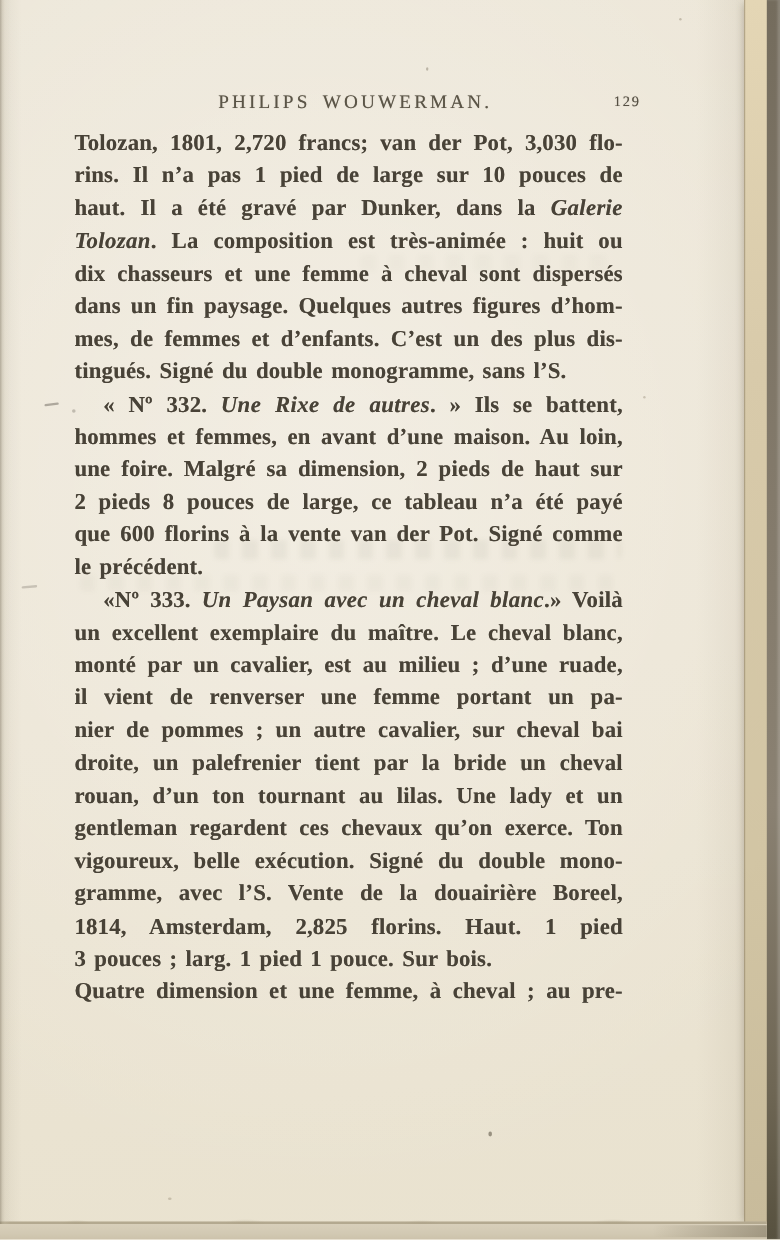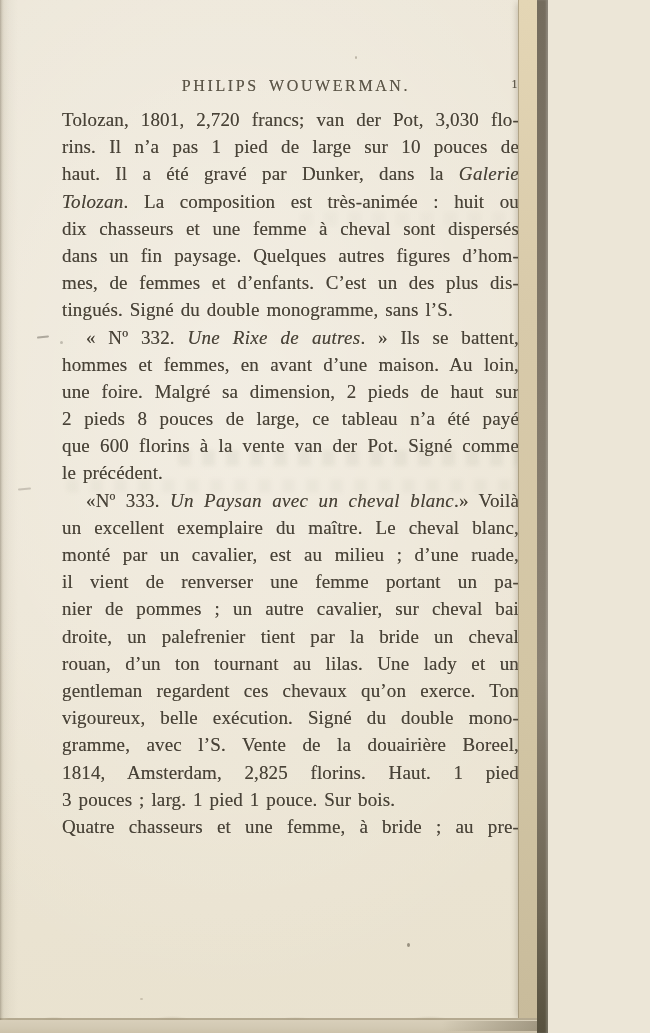--- a/index.html
+++ b/index.html
@@ -4,21 +4,21 @@
 <style>
   html, body { margin: 0; padding: 0; }
   body {
     width: 650px; height: 1033px;
     font-family: "Liberation Serif", "DejaVu Serif", serif;
     overflow: hidden;
     background: #ece6d7;
   }
   #book-page {
     position: relative;
-    width: 548px; height: 1033px;
+    width: 650px; height: 1033px;
     background:
       radial-gradient(130% 95% at 42% 38%, rgba(255,255,255,0.30), rgba(255,255,255,0) 62%),
       linear-gradient(to right, rgba(118,108,88,0.10) 0, rgba(118,108,88,0) 18px, rgba(118,108,88,0) 580px, rgba(140,126,100,0.10) 618px),
       linear-gradient(173deg, #EDE7D9 0%, #ECE5D5 55%, #E9E2CF 100%);
     overflow: hidden;
   }
 
   
   .edge-right-tan {
     position: absolute; top: 0; bottom: 12px; right: 10px; width: 19px;
@@ -70,20 +70,21 @@
     text-shadow: 0 0 0.6px rgba(86,80,68,0.6);
   }
 
   
   .text-block {
     position: absolute; left: 62px; top: 106px; width: 457px;
     font-size: 19px;
     color: #4842370;
     color: #484237;
     text-shadow: 0 0 0.55px rgba(72,66,55,0.55);
+    font-weight: bold;
   }
   .line {
     height: 27.2px; line-height: 27.2px;
     text-align: justify;
     text-align-last: justify;
     -moz-text-align-last: justify;
     text-justify: inter-word;
     letter-spacing: 0.15px;
     white-space: normal;
     overflow: visible;
@@ -144,21 +145,21 @@
       <div class="line">monté par un cavalier, est au milieu ; d’une ruade,</div>
       <div class="line">il vient de renverser une femme portant un pa-</div>
       <div class="line">nier de pommes ; un autre cavalier, sur cheval bai</div>
       <div class="line">droite, un palefrenier tient par la bride un cheval</div>
       <div class="line">rouan, d’un ton tournant au lilas. Une lady et un</div>
       <div class="line">gentleman regardent ces chevaux qu’on exerce. Ton</div>
       <div class="line">vigoureux, belle exécution. Signé du double mono-</div>
       <div class="line">gramme, avec l’S. Vente de la douairière Boreel,</div>
       <div class="line">1814, Amsterdam, 2,825 florins. Haut. 1 pied</div>
       <div class="line last">3 pouces ; larg. 1 pied 1 pouce. Sur bois.</div>
-      <div class="line">Quatre chasseurs et une femme, à bride ; au pre-</div>
+      <div class="line">Quatre dimension et une femme, à cheval ; au pre-</div>
     </div>
 
   <div class="pencil-mark pencil-dash-1"></div>
   <div class="pencil-mark pencil-dot-1"></div>
   <div class="pencil-mark pencil-dash-2"></div>
 
   <div class="ghost ghost-1"></div>
   <div class="ghost ghost-2"></div>
   <div class="ghost ghost-3"></div>
 

